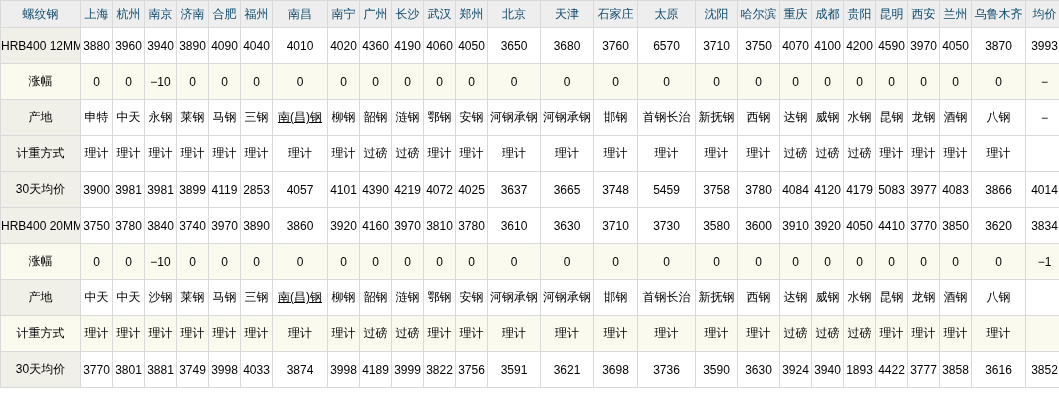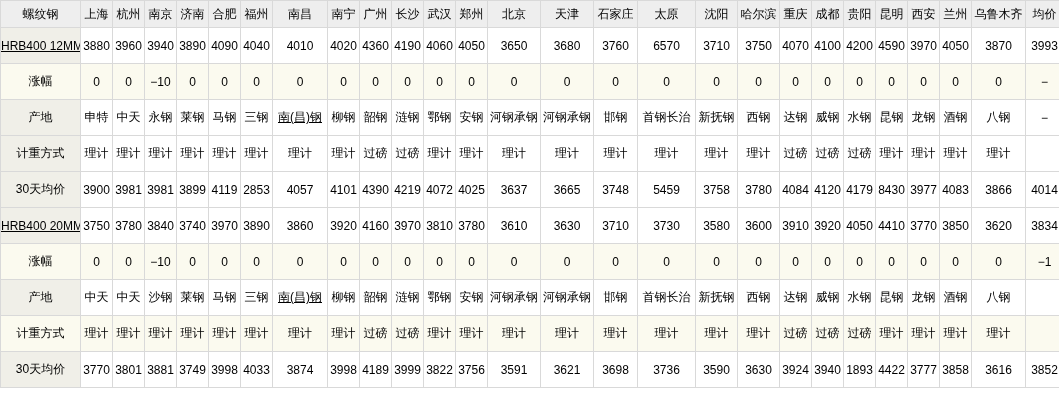--- a/index.html
+++ b/index.html
@@ -29,31 +29,31 @@
     vertical-align: middle;
     font-weight: normal;
     font-size: 12px;
     padding: 0;
     white-space: nowrap;
     overflow: hidden;
   }
   thead td {
     background: #eeeeee;
     height: 26px;
-    color: #000000;
+    color: #0c4a6e;
   }
   tbody tr { height: 36px; }
   tr.shaded td { background: #fbfaef; }
   tr.plain td { background: #ffffff; }
   td.firstcol {
     background: #f0efe8;
   }
   tr.plain td.firstcol { background: #f0efe8; }
   td.small { font-size: 11px; text-decoration: underline; }
-  .name-cell { font-size: 12px; text-decoration: underline; }
+  .name-cell { font-size: 12px; }
 </style>
 </head>
 <body>
 
 <div id="wrap">
   <table class="steel">
     <colgroup>
       <col style="width:80px">
       <col style="width:32px">
         <col style="width:32px">
@@ -251,21 +251,21 @@
         <td>4025</td>
         <td>3637</td>
         <td>3665</td>
         <td>3748</td>
         <td>5459</td>
         <td>3758</td>
         <td>3780</td>
         <td>4084</td>
         <td>4120</td>
         <td>4179</td>
-        <td>8430</td>
+        <td>5083</td>
         <td>3977</td>
         <td>4083</td>
         <td>3866</td>
         <td>4014</td>
       </tr>
 
       <tr class="plain">
         <td class="firstcol name-cell">HRB400  20MM</td>
         <td>3750</td>
         <td>3780</td>

